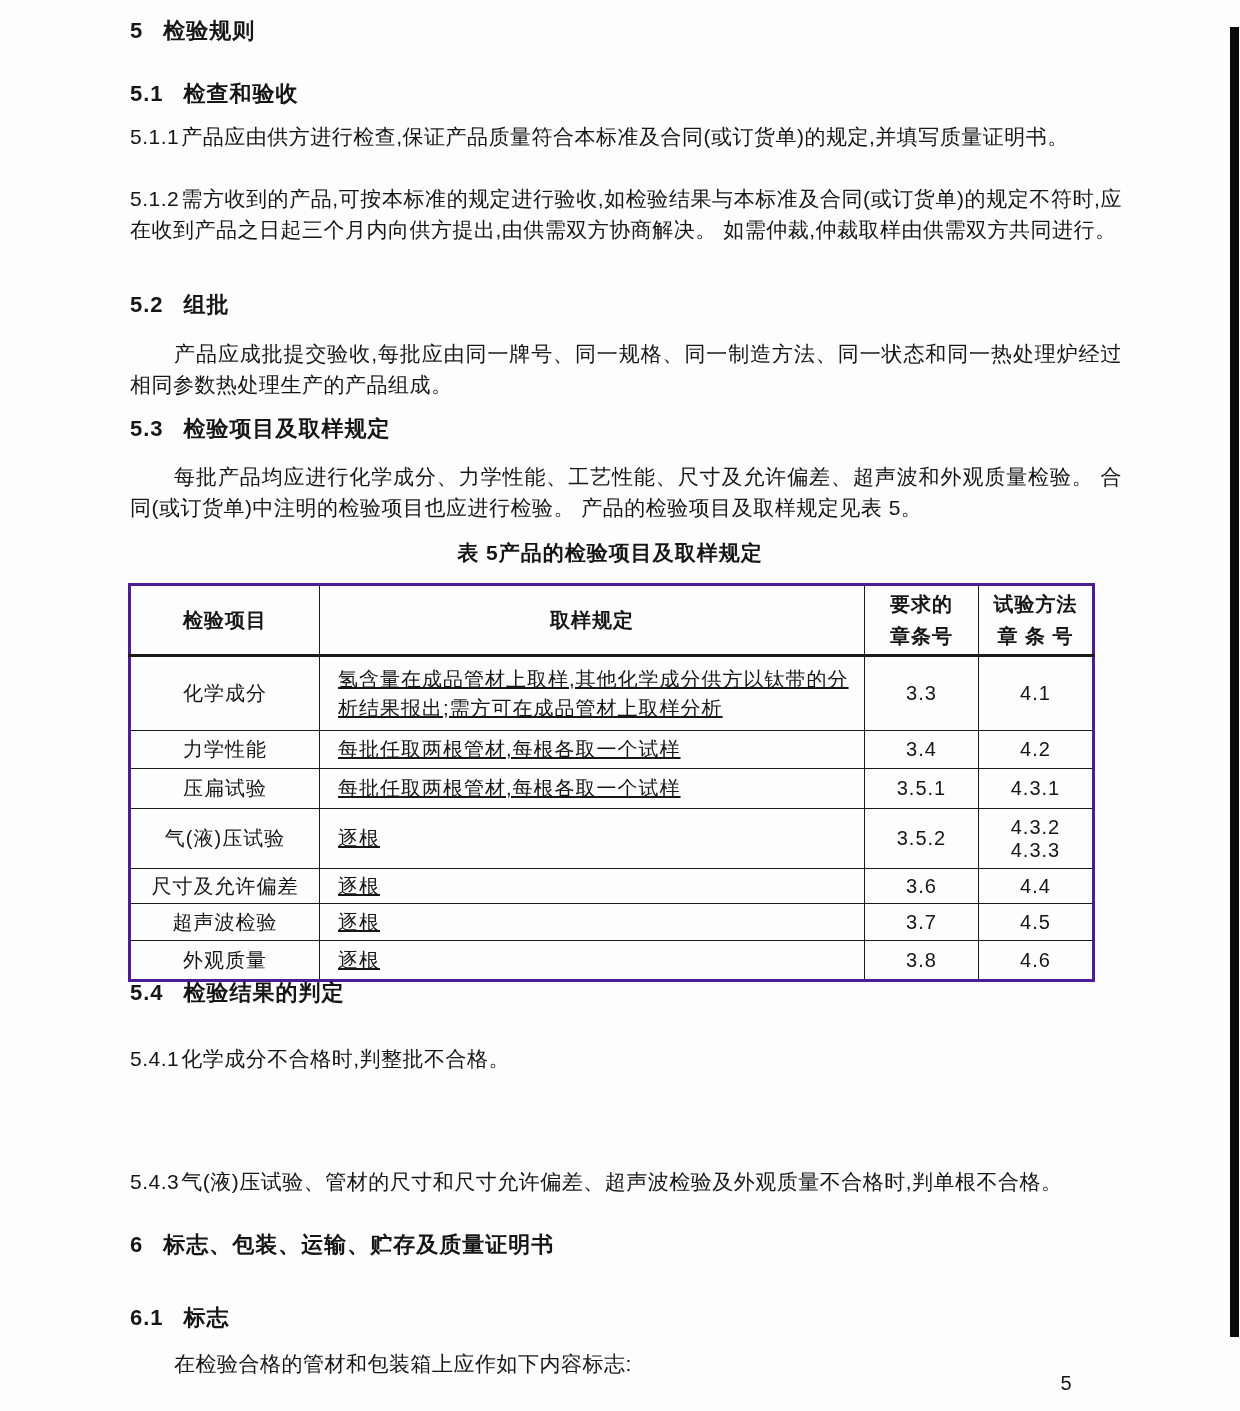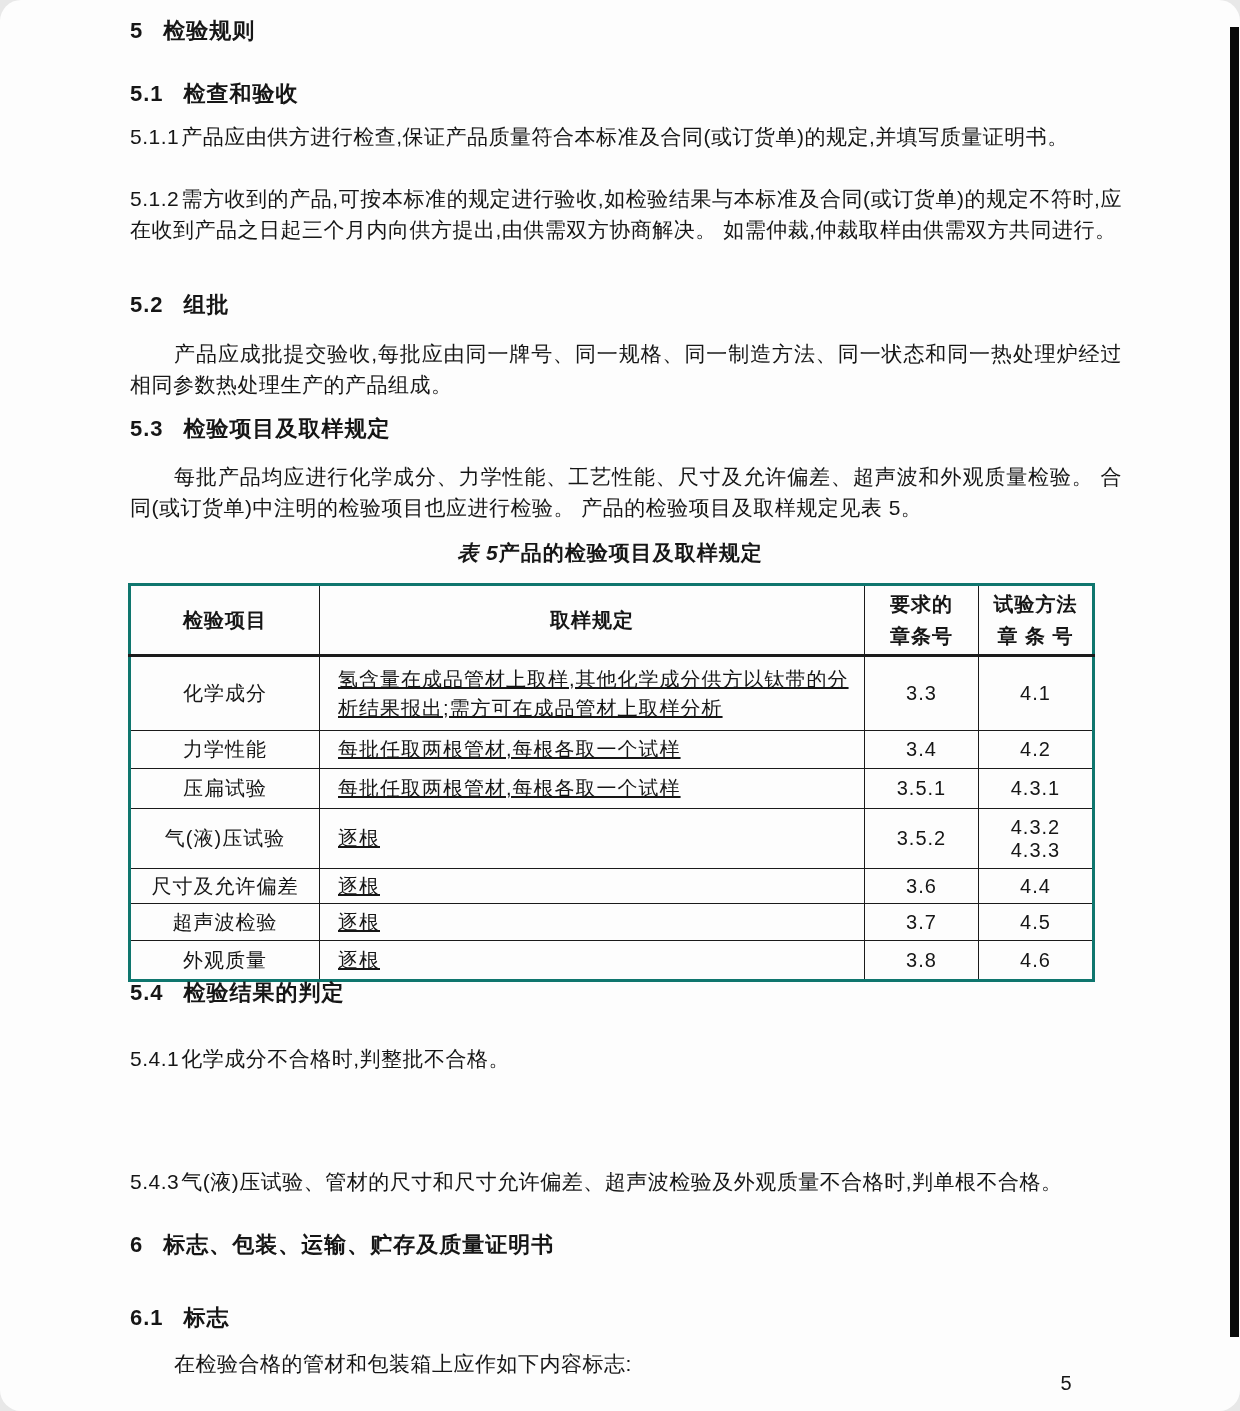--- a/index.html
+++ b/index.html
@@ -4,46 +4,45 @@
 <style>
   html,body{margin:0;padding:0;background:#e8e8e8;}
   .page{
     position:relative;
     width:1240px;height:1411px;
     margin:0 auto;
     background:#fdfdfd;
     font-family:"Liberation Sans","DejaVu Sans",sans-serif;
     color:#161616;
     overflow:hidden;
-    border-radius:21px;
   }
   .blk{position:absolute;left:130px;width:992px;}
   .h{font-size:22px;font-weight:700;letter-spacing:1px;}
   .h .num{margin-right:20px;font-weight:700;}
   .p{font-size:21px;line-height:31px;letter-spacing:0.5px;text-align:justify;}
   .p .num{margin-right:2px;}
   .indent{text-indent:2.1em;}
   .caption{
     position:absolute;left:128px;width:964px;
     text-align:center;font-size:21px;font-weight:700;letter-spacing:1px;
   }
-  .caption .cap-label{font-style:italic;}
+  .caption .cap-label{}
   table.t5{
     position:absolute;left:128px;top:583px;
     width:964px;border-collapse:collapse;table-layout:fixed;
     font-size:20px;color:#161616;
   }
   table.t5 th,table.t5 td{
     border:1.5px solid #1b1b1b;
     padding:2px 6px;
     white-space:pre-line;
     vertical-align:middle;
     letter-spacing:1px;
   }
-  table.t5{border:3px solid #0f766e;}
+  table.t5{border:3px solid #4c1d95;}
   table.t5 thead th{
     font-weight:700;text-align:center;line-height:32px;
     border-bottom:3px solid #1b1b1b;
   }
   table.t5 td.c{text-align:center;}
   table.t5 td.l{text-align:left;padding-left:18px;line-height:29px;text-decoration:underline;}
   .pagenum{
     position:absolute;left:1042px;top:1372px;width:48px;
     text-align:center;font-size:20px;
   }

